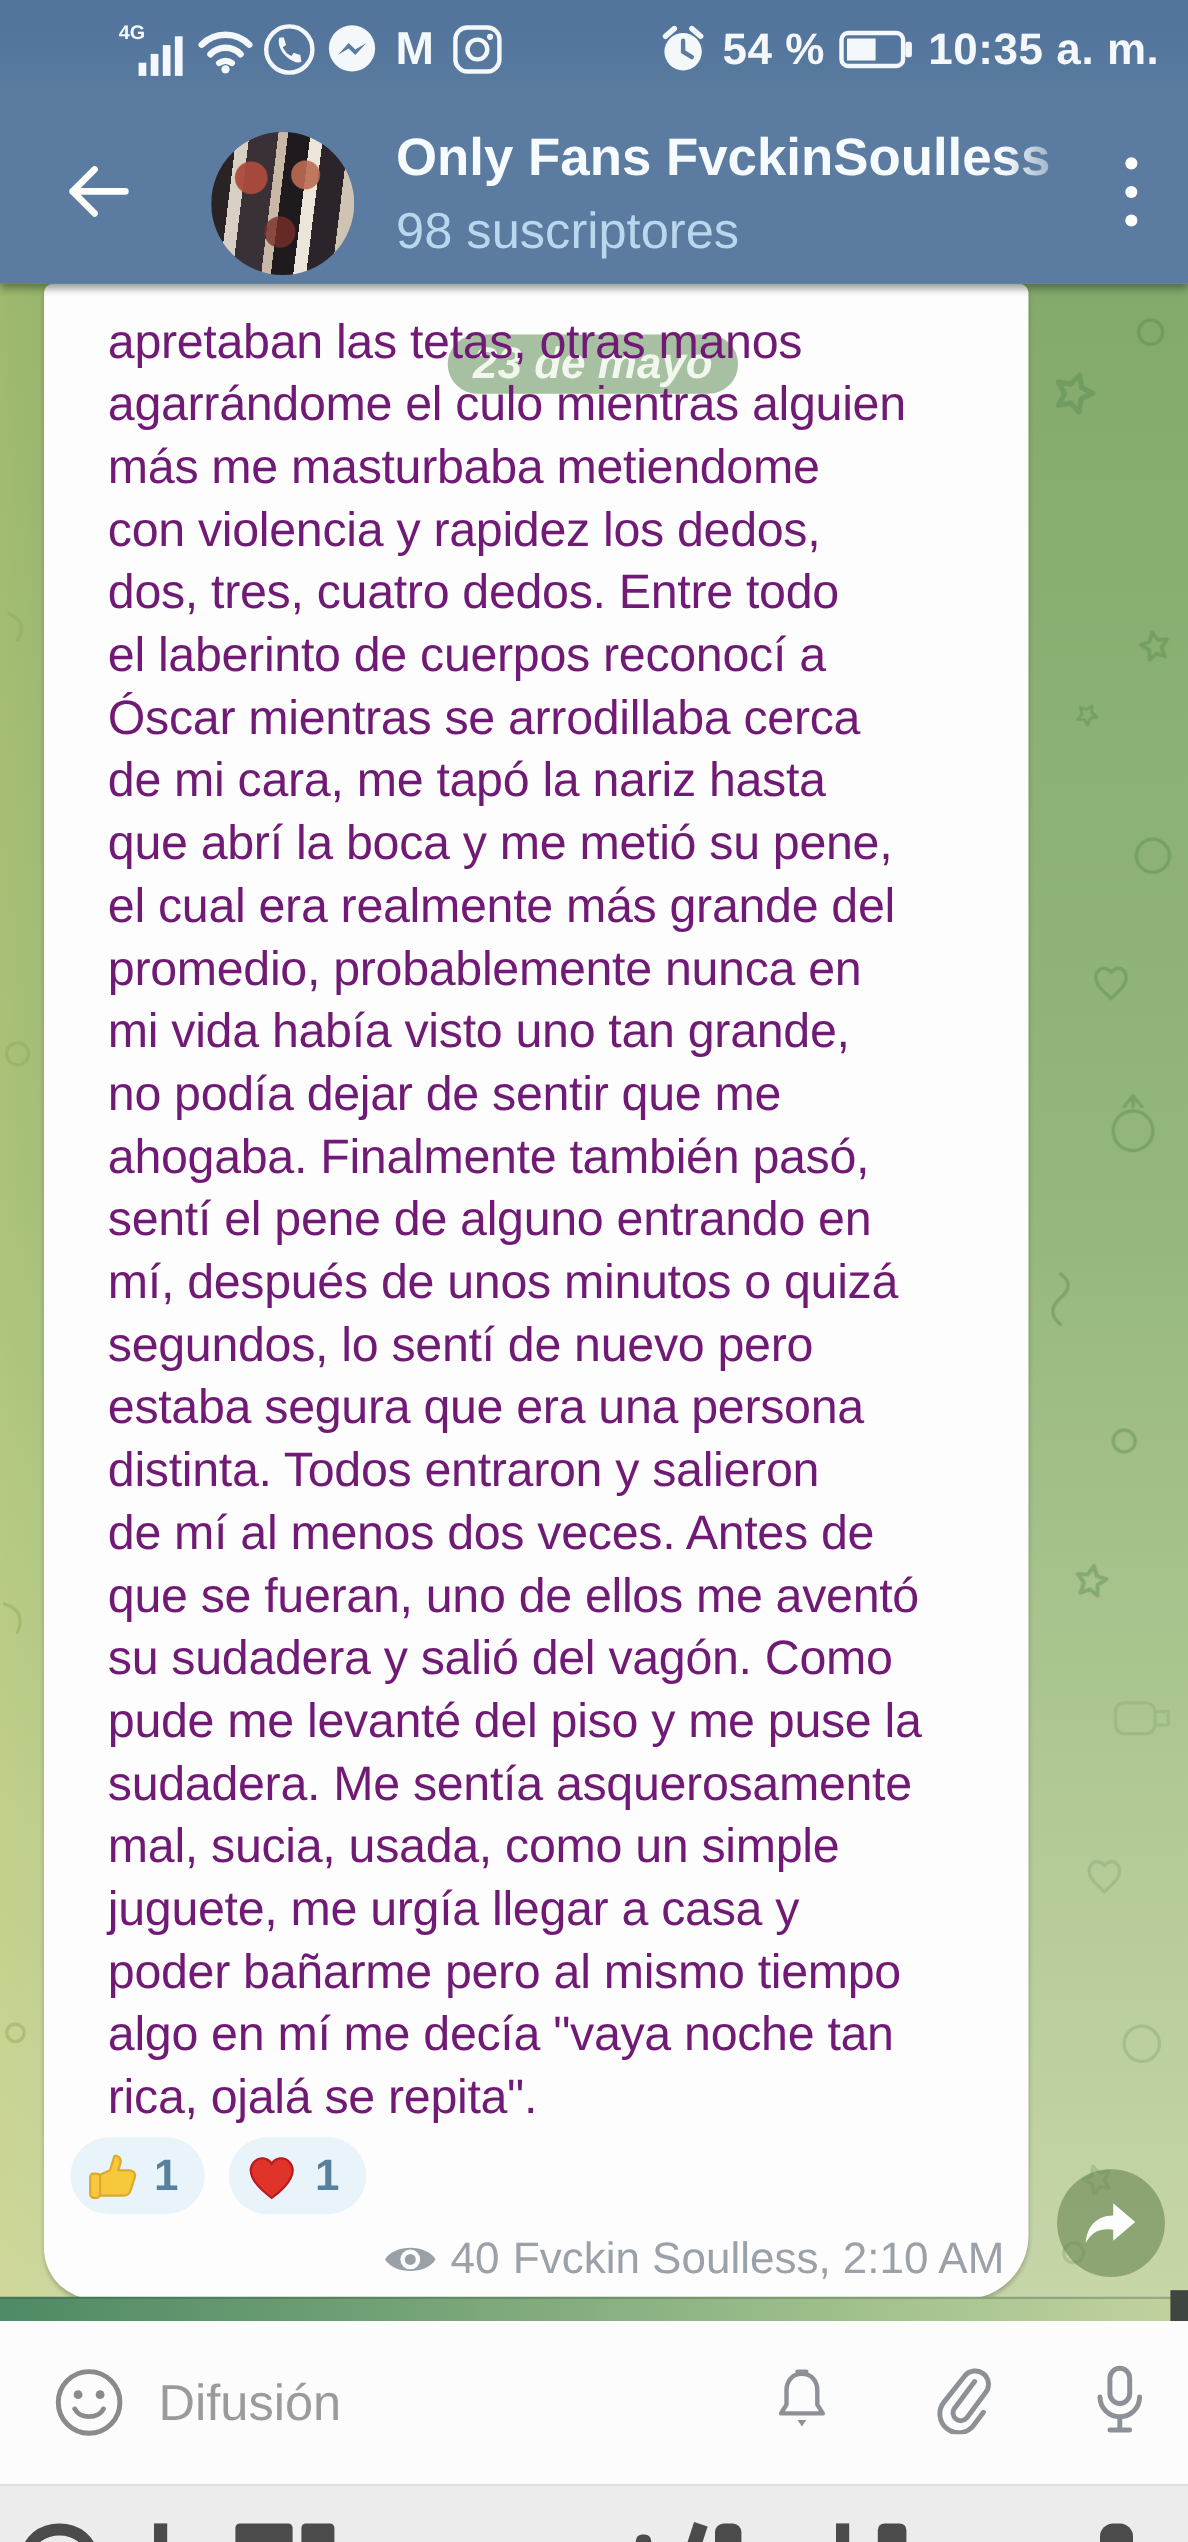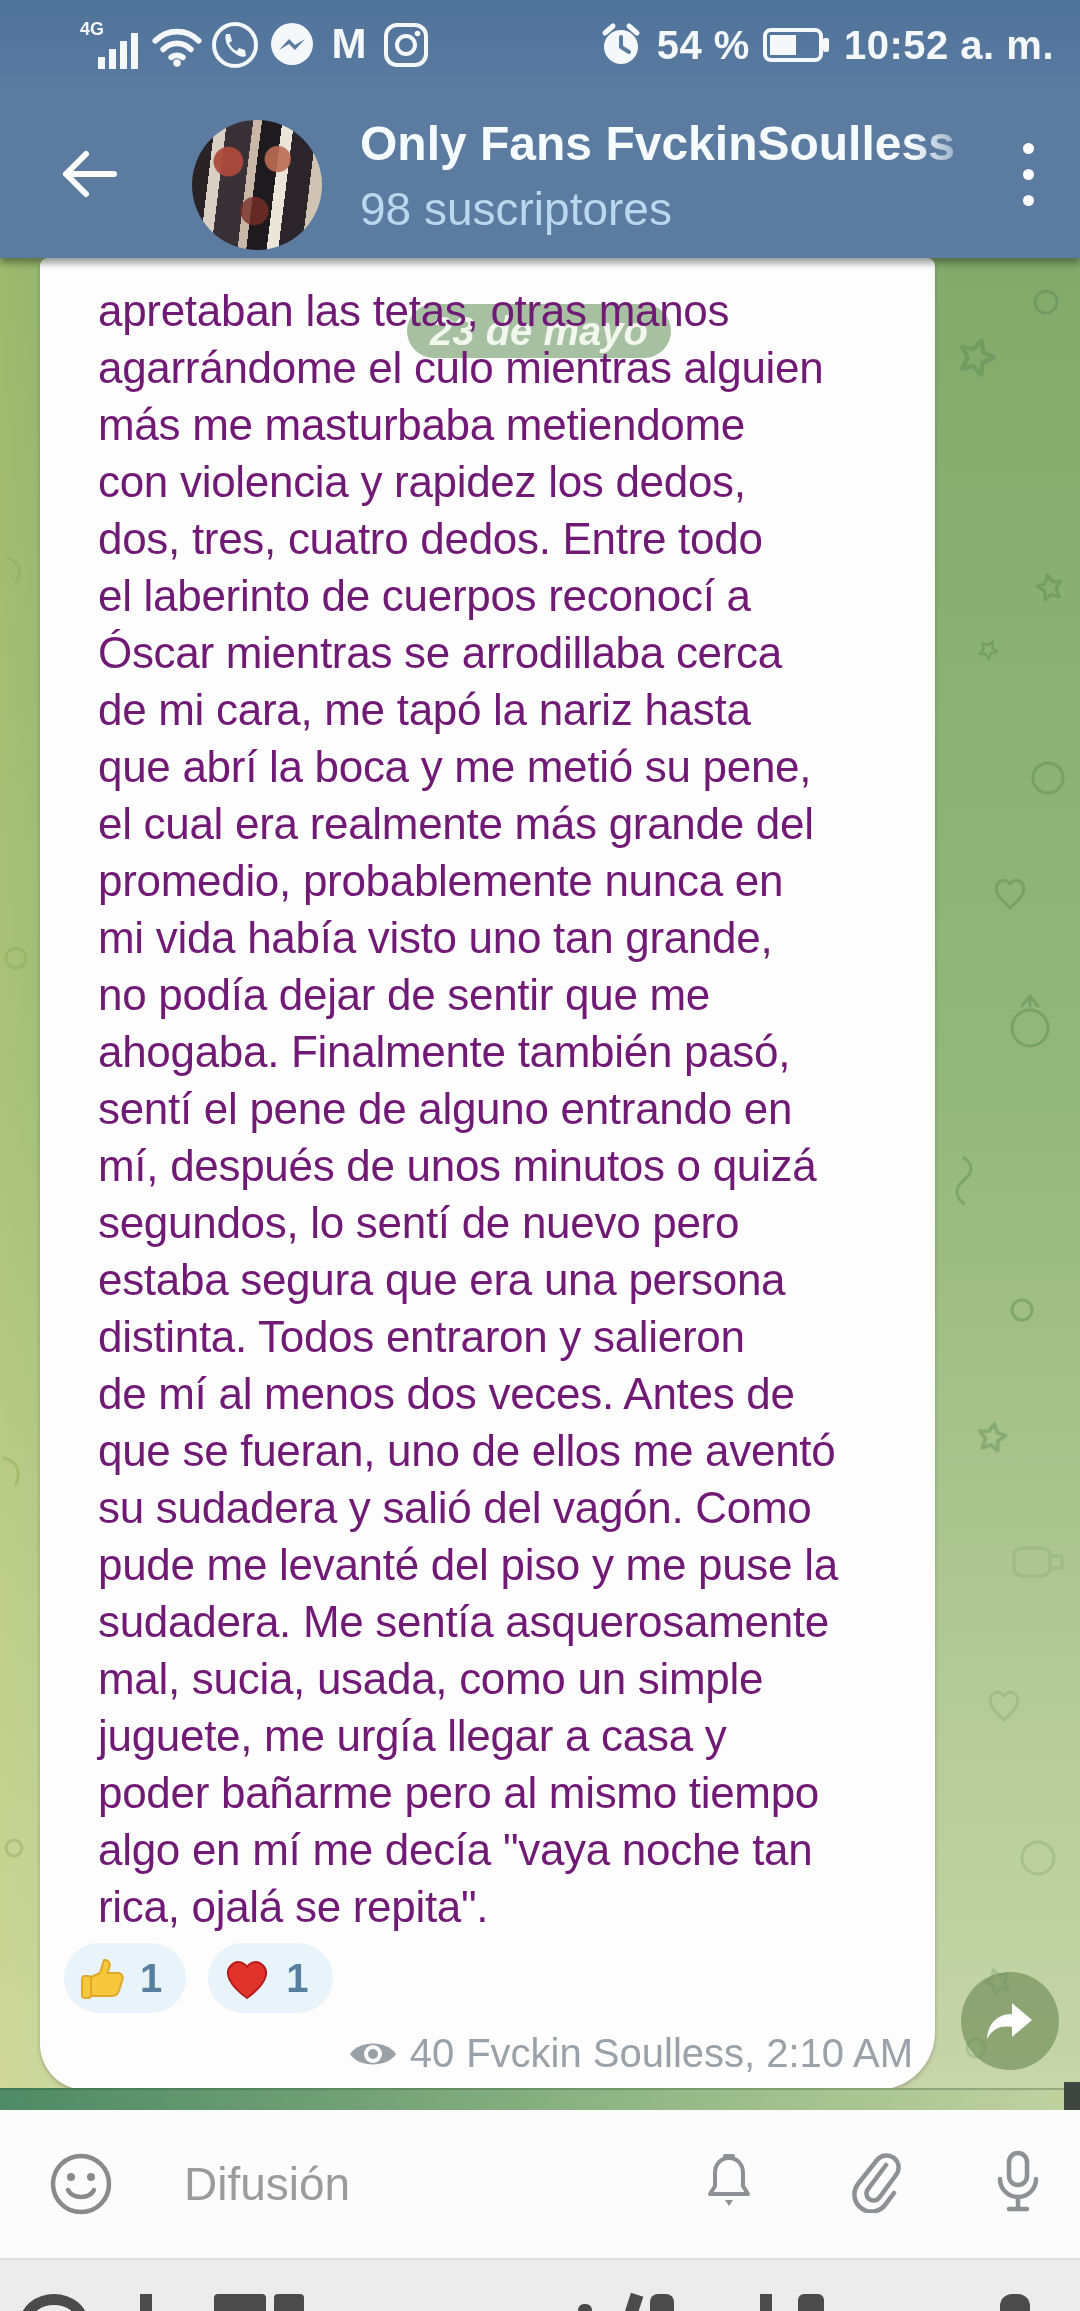--- a/index.html
+++ b/index.html
@@ -8,21 +8,21 @@
     font-family:"Liberation Sans", sans-serif;background:#fff;
   }
   .abs{position:absolute;}
 
   
   .status-bar{
     top:0;left:0;width:1080px;height:90px;
     background:linear-gradient(#50739a,#5b7ba0);
     display:flex;align-items:center;color:#f4f8fb;z-index:6;
   }
-  .sb-left{display:flex;align-items:center;gap:7px;margin-left:80px;}
+  .sb-left{display:flex;align-items:center;gap:7px;margin-left:108px;}
   .sb-right{display:flex;align-items:center;gap:12px;margin-left:auto;margin-right:26px;}
   .sb-text{font-size:40px;font-weight:bold;letter-spacing:0.5px;color:#f4f8fb;}
   .sb-icon{display:flex;align-items:center;}
 
   
   .header{
     top:90px;left:0;width:1080px;height:168px;background:#5b7ba0;
     box-shadow:0 5px 7px rgba(25,35,25,.45);z-index:5;
   }
   .back{left:50px;top:44px;width:80px;height:80px;display:flex;align-items:center;justify-content:center;}
@@ -89,21 +89,21 @@
   .chat-band{
     left:0;bottom:0;width:1080px;height:20px;
     background:linear-gradient(90deg,#4e8a66,#6f9f74 30%,#9ebf8c 70%,#c2d29f);
     border-top:2px solid rgba(30,60,40,.25);
   }
   .scroll-piece{right:0;top:1824px;width:16px;height:28px;background:#3f4540;}
 
   
   .composer{
     top:2110px;left:0;width:1080px;height:148px;background:#fcfcfc;
-    display:flex;align-items:center;z-index:4;gap:40px;
+    display:flex;align-items:center;z-index:4;
   }
   .smiley{margin-left:48px;display:flex;align-items:center;}
   .composer-placeholder{margin-left:30px;font-size:46px;color:#9b9b9b;flex:1;}
   .composer-icons{display:flex;align-items:center;gap:88px;margin-right:36px;}
 
   
   .bottom-strip{
     top:2258px;left:0;width:1080px;height:53px;background:#edecec;
     border-top:2px solid #e0dfdf;
   }
@@ -167,21 +167,21 @@
       </svg>
     </span>
     <span class="sb-text">54 %</span>
     <span class="sb-icon">
       <svg width="70" height="40" viewBox="0 0 70 40">
         <rect x="3" y="5" width="56" height="30" rx="6" fill="none" stroke="#f4f8fb" stroke-width="4"></rect>
         <rect x="8" y="10" width="26" height="20" fill="#f4f8fb"></rect>
         <rect x="61" y="13" width="6" height="14" rx="2" fill="#f4f8fb"></rect>
       </svg>
     </span>
-    <span class="sb-text">10:52 a. m.</span>
+    <span class="sb-text">10:35 a. m.</span>
   </div>
 </div>
 
 <div class="abs header">
   <div class="abs back">
     <svg width="64" height="56" viewBox="0 0 64 56">
       <path d="M28 8 8 28l20 20M8 28h48" fill="none" stroke="#fdfdfd" stroke-width="6" stroke-linecap="round" stroke-linejoin="round"></path>
     </svg>
   </div>
   <div class="abs avatar"></div>

